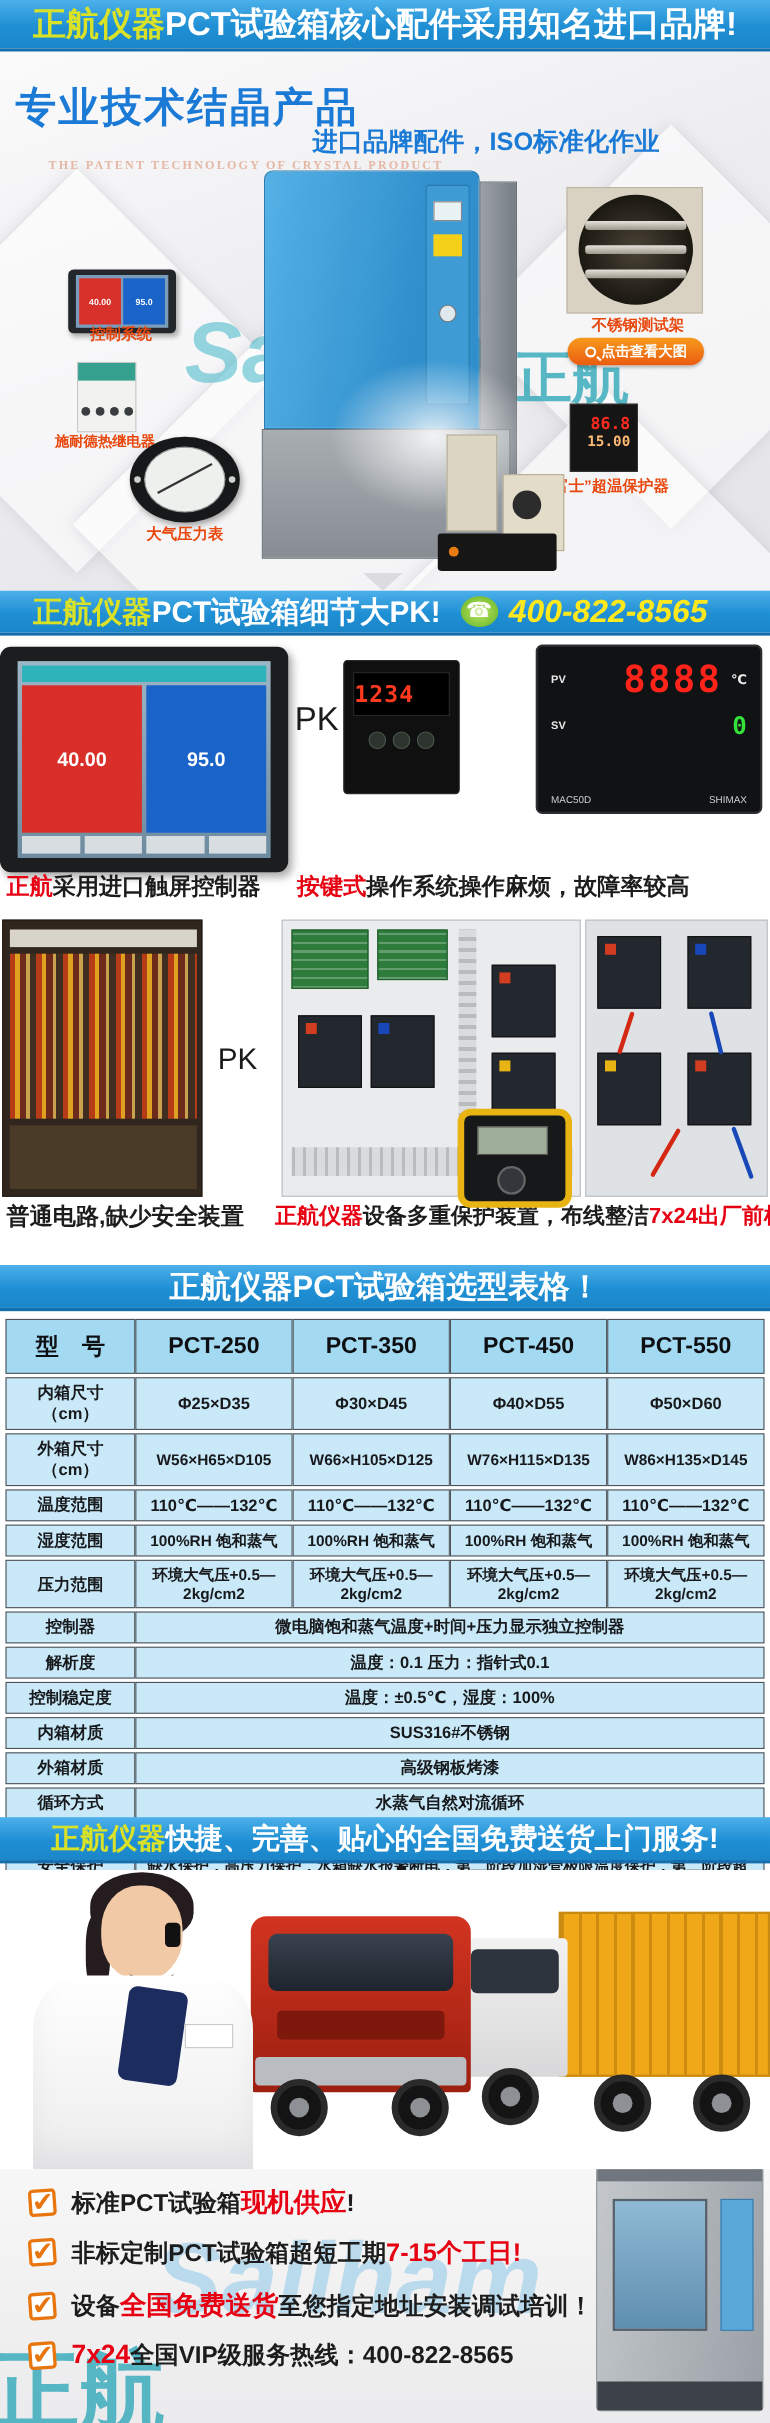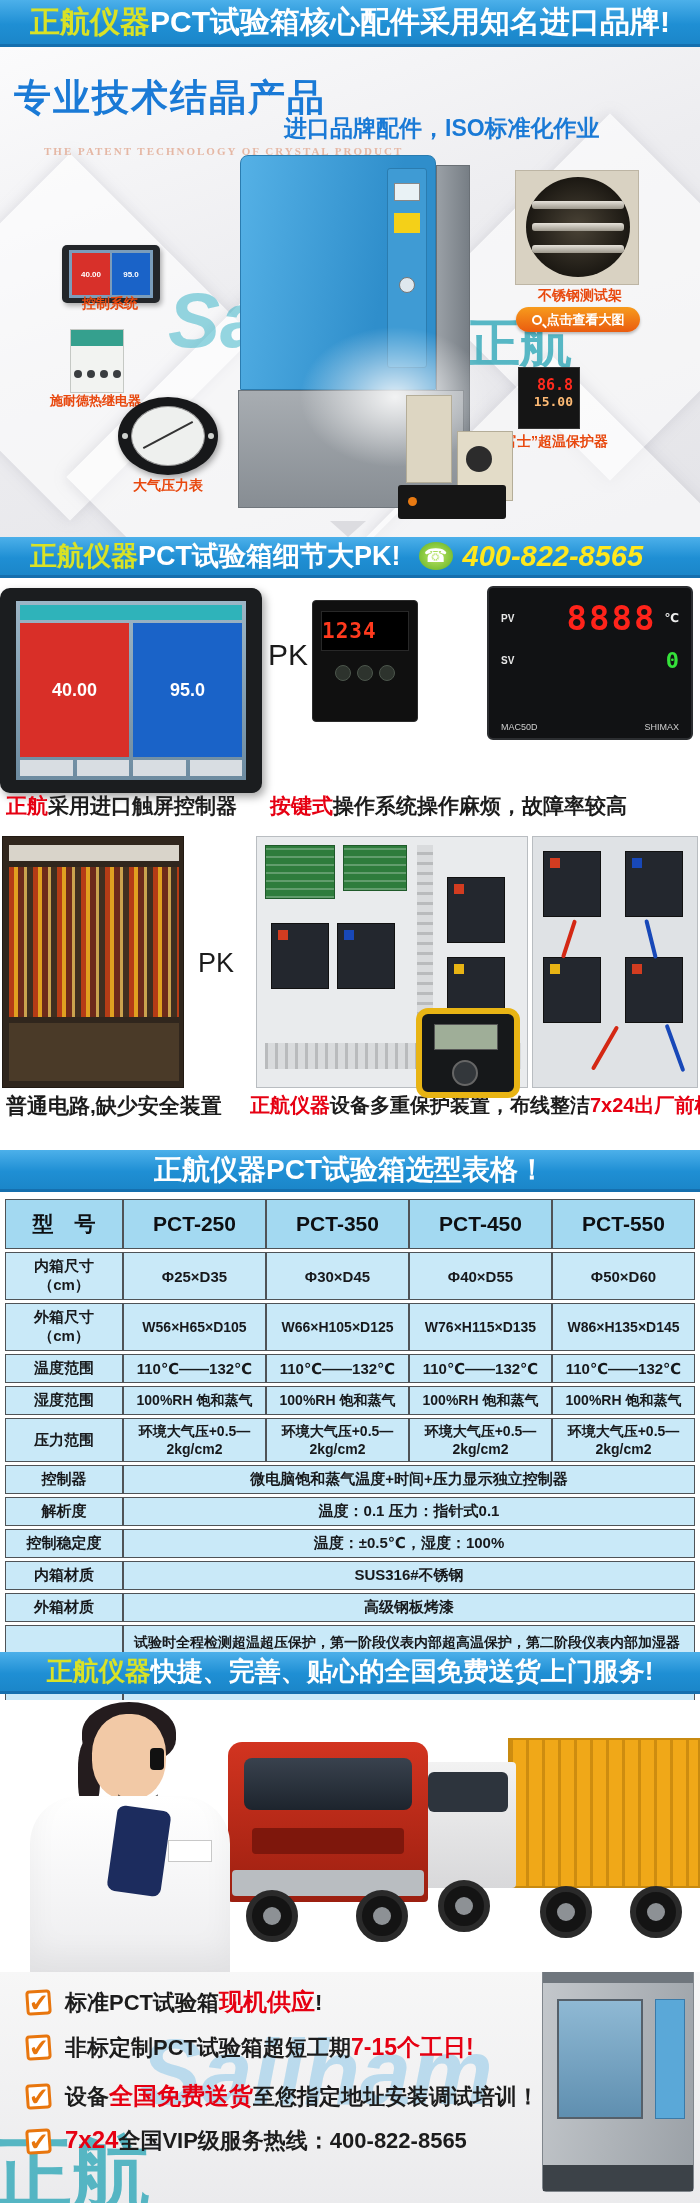--- a/index.html
+++ b/index.html
@@ -420,20 +420,24 @@
     </tr>
     <tr>
       <td class="lab">内箱材质</td>
       <td colspan="4">SUS316#不锈钢</td>
     </tr>
     <tr>
       <td class="lab">外箱材质</td>
       <td colspan="4">高级钢板烤漆</td>
     </tr>
     <tr>
+      <td class="lab">循环方式</td>
+      <td colspan="4">水蒸气自然对流循环</td>
+    </tr>
+    <tr>
       <td class="lab">安全保护</td>
       <td colspan="4" class="safety">试验时全程检测超温超压保护，第一阶段仪表内部超高温保护，第二阶段仪表内部加湿器缺水保护，高压力保护，水箱缺水报警断电，第二阶段加湿管极限温度保护，第二阶段超高压保护，第三阶段紧急泄压保护，手动泄压保护，自动泄压等。</td>
     </tr>
   </tbody>
     </table>
 
   <div class="banner" style="top:1652px;height:42px;font-size:26px;">
     <span class="hl">正航仪器</span>
       <span class="wt">快捷、完善、贴心的全国免费送货上门服务!</span>
   </div>

